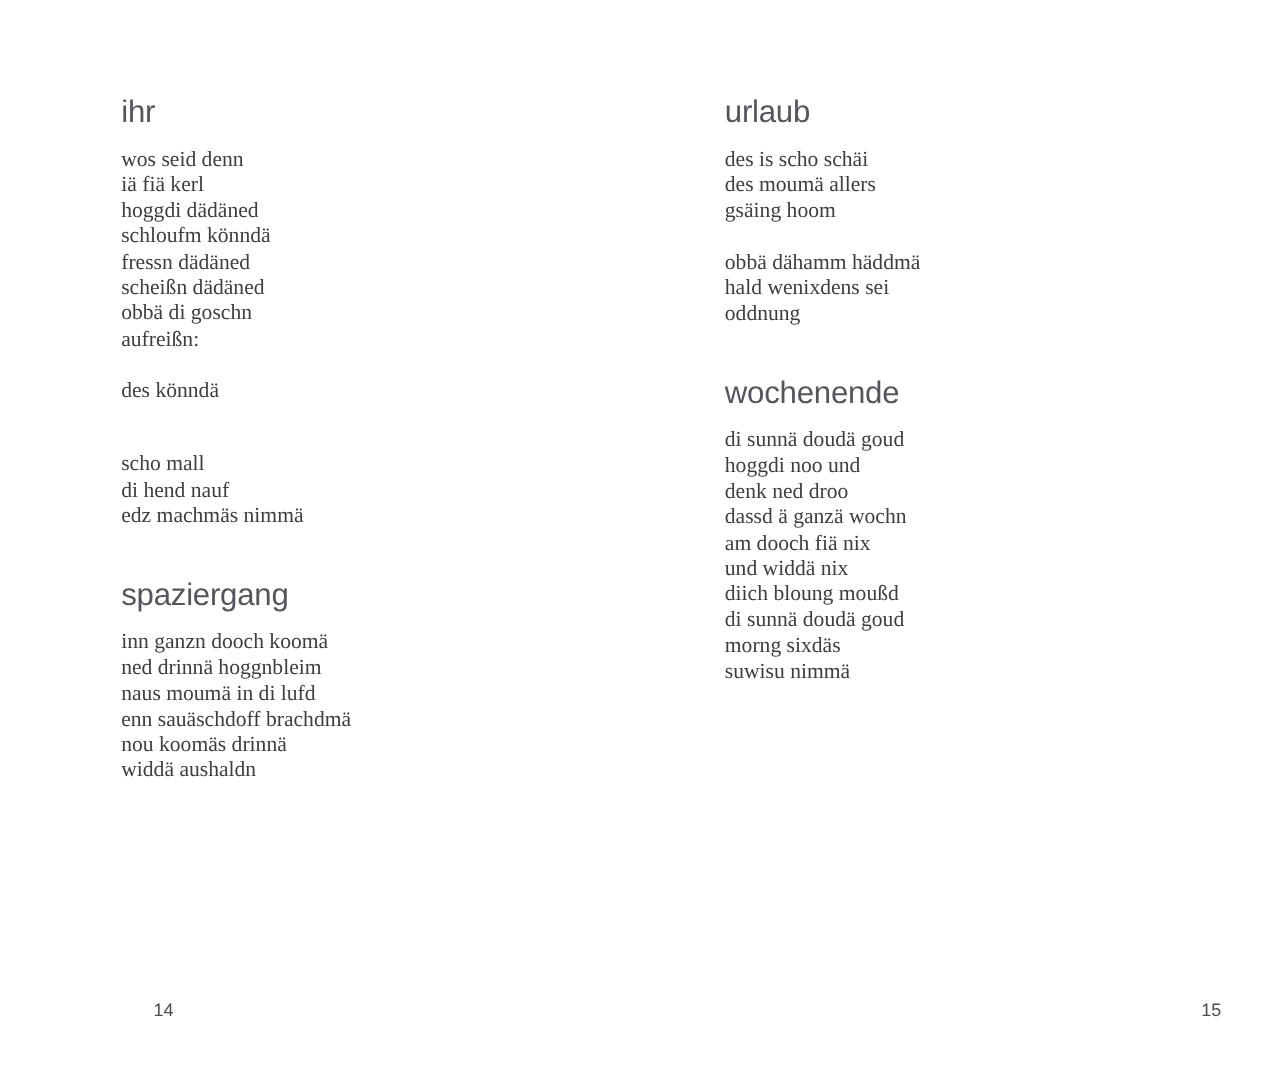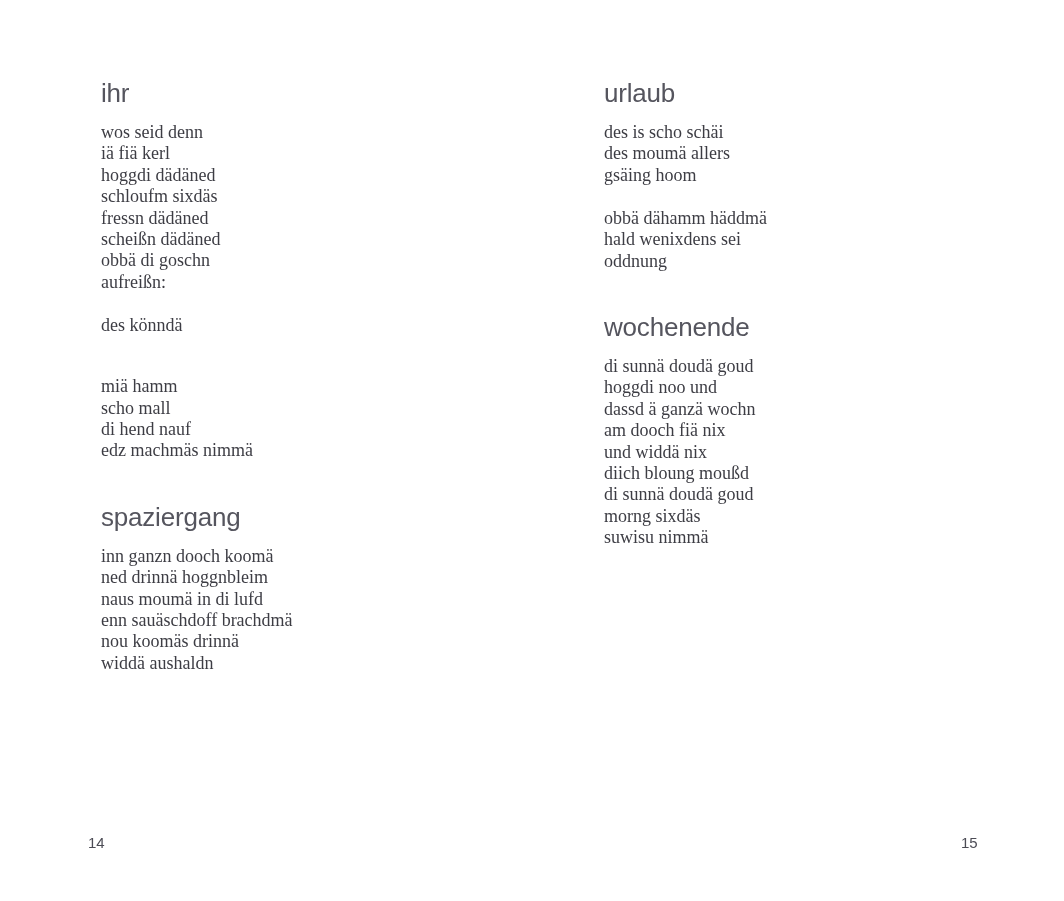--- a/index.html
+++ b/index.html
@@ -47,48 +47,48 @@
   }
 
   .pagenum {
     position: absolute;
     top: 834px;
     font-family: "Liberation Sans", "DejaVu Sans", sans-serif;
     font-weight: 300;
     font-size: 15px;
     line-height: 18px;
     color: #4c4c55;
+    margin-left: 40px;
   }
   .pagenum-left  { left: 88px; }
   .pagenum-right { left: 961px; }
 </style>
 </head>
 <body>
 
 <div class="spread">
   <div class="page page-left" id="page-0">
       <section class="section">
         <h1 class="section-title">ihr</h1>
         <div class="stanza">
           <p class="line">wos seid denn</p>
           <p class="line">iä fiä kerl</p>
           <p class="line">hoggdi dädäned</p>
-          <p class="line">schloufm sixdäs</p>
+          <p class="line">schloufm könndä</p>
           <p class="line">fressn dädäned</p>
           <p class="line">scheißn dädäned</p>
           <p class="line">obbä di goschn</p>
           <p class="line">aufreißn:</p>
         </div>
         <div class="stanza">
           <p class="line">des könndä</p>
         </div>
       </section>
       <section class="section">
         <div class="stanza">
-          <p class="line">miä hamm</p>
           <p class="line">scho mall</p>
           <p class="line">di hend nauf</p>
           <p class="line">edz machmäs nimmä</p>
         </div>
       </section>
       <section class="section">
         <h1 class="section-title">spaziergang</h1>
         <div class="stanza">
           <p class="line">inn ganzn dooch koomä</p>
           <p class="line">ned drinnä hoggnbleim</p>
@@ -111,20 +111,21 @@
           <p class="line">obbä dähamm häddmä</p>
           <p class="line">hald wenixdens sei</p>
           <p class="line">oddnung</p>
         </div>
       </section>
       <section class="section">
         <h1 class="section-title">wochenende</h1>
         <div class="stanza">
           <p class="line">di sunnä doudä goud</p>
           <p class="line">hoggdi noo und</p>
+          <p class="line">denk ned droo</p>
           <p class="line">dassd ä ganzä wochn</p>
           <p class="line">am dooch fiä nix</p>
           <p class="line">und widdä nix</p>
           <p class="line">diich bloung moußd</p>
           <p class="line">di sunnä doudä goud</p>
           <p class="line">morng sixdäs</p>
           <p class="line">suwisu nimmä</p>
         </div>
       </section>
     </div>

